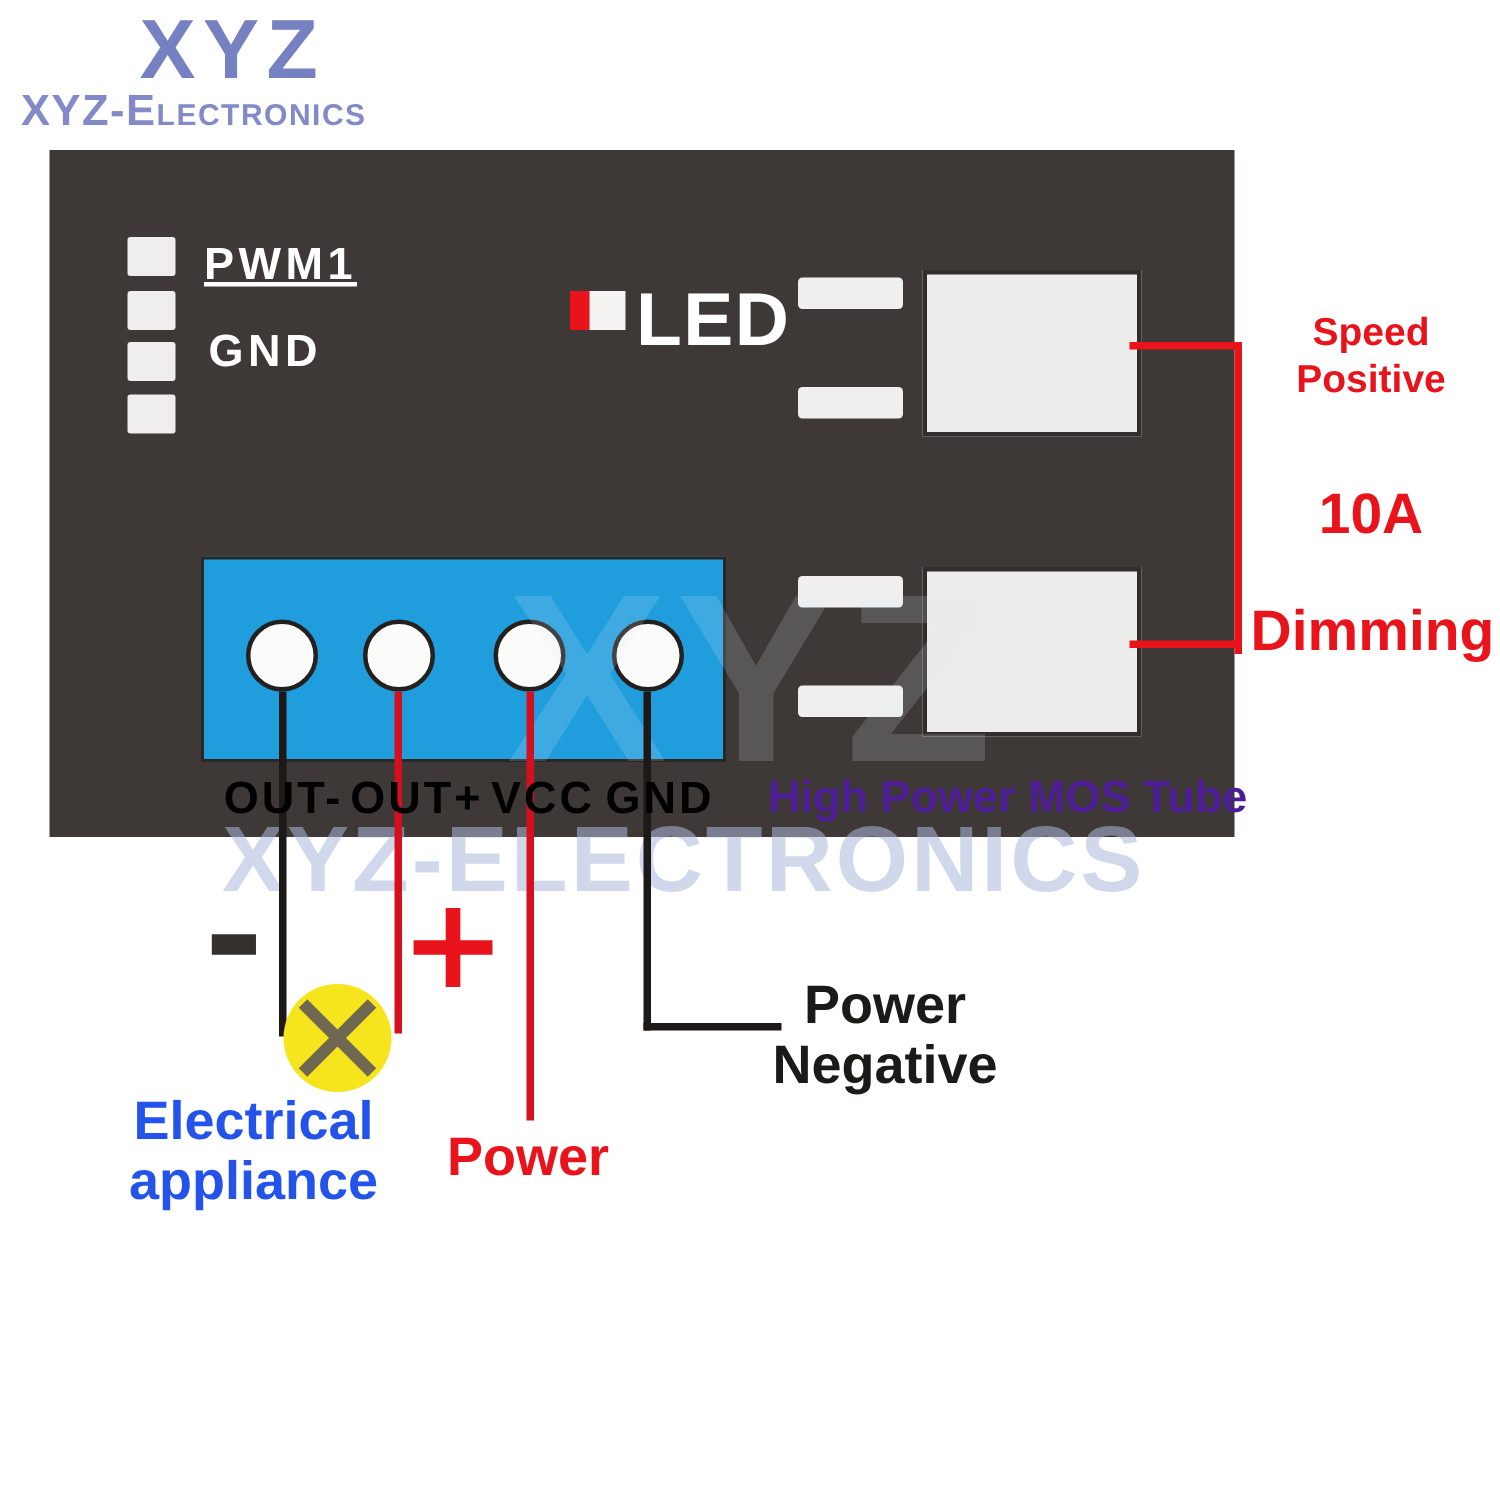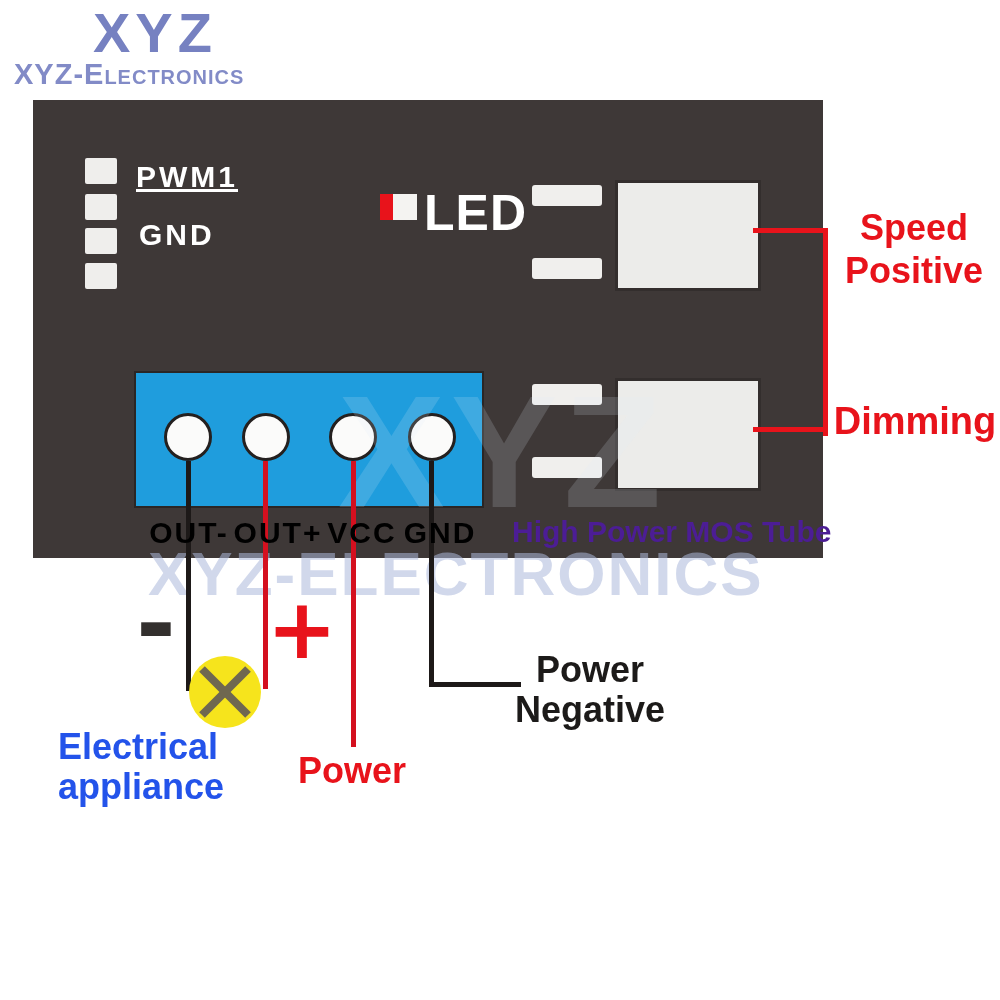--- a/index.html
+++ b/index.html
@@ -29,27 +29,27 @@
   .mos-caption{left:512px;top:515px;font-size:30px;font-weight:bold;color:#4c1d95;z-index:6;}
   
   .wm-big{left:338px;top:372px;font-size:160px;font-weight:bold;letter-spacing:6px;color:rgba(228,235,252,0.17);z-index:4;line-height:1;}
   .wm-banner{left:148px;top:538px;font-size:62px;font-weight:bold;letter-spacing:2px;color:rgba(172,184,219,0.55);text-transform:uppercase;z-index:4;white-space:nowrap;}
   
   .redline{background:#e8131b;z-index:5;}
   .wire-black{background:#1d1918;z-index:5;}
   .wire-red{background:#d4101f;z-index:5;}
   
   .ann-red{color:#e8131b;font-weight:bold;text-align:center;z-index:6;}
-  .speed-control{left:828px;top:206px;width:172px;font-size:36px;line-height:1.2;}
+  .speed-control{left:828px;top:206px;width:172px;font-size:26px;line-height:1.2;}
   .current-10a{left:828px;top:322px;width:172px;font-size:38px;}
   .dimming{left:826px;top:400px;width:178px;font-size:38px;}
   .minus-box{left:134px;top:598px;width:44px;height:52px;display:flex;align-items:center;justify-content:center;font-size:96px;font-weight:bold;color:#33302e;z-index:6;font-family:"DejaVu Sans",sans-serif;}
   .plus-box{left:274px;top:601px;width:56px;height:56px;display:flex;align-items:center;justify-content:center;font-size:84px;font-weight:bold;color:#e8131b;z-index:6;font-family:"DejaVu Sans",sans-serif;}
   .lamp{left:188px;top:655px;width:74px;height:74px;z-index:6;}
-  .appliance{left:58px;top:727px;width:222px;text-align:left;font-size:36px;font-weight:bold;color:#2353ea;line-height:1.12;z-index:6;}
+  .appliance{left:58px;top:727px;width:222px;text-align:center;font-size:36px;font-weight:bold;color:#2353ea;line-height:1.12;z-index:6;}
   .power-positive{left:262px;top:750px;width:180px;text-align:center;font-size:36px;line-height:1.18;}
   .power-negative{left:490px;top:650px;width:200px;text-align:center;font-size:36px;font-weight:bold;color:#1c1a19;line-height:1.12;z-index:6;}
   .specs{right:6px;top:884px;text-align:right;font-size:40px;font-weight:bold;color:#e8131b;line-height:1.17;z-index:6;}
   .line{display:block;}
 </style>
 </head>
 <body>
 
 <div id="canvas">
 
@@ -98,20 +98,21 @@
   <div class="abs wire-black" style="left:186px;top:461px;width:5px;height:230px"></div>
   <div class="abs wire-red" style="left:263px;top:461px;width:5px;height:228px"></div>
   <div class="abs wire-red" style="left:351px;top:461px;width:5px;height:286px"></div>
   <div class="abs wire-black" style="left:429px;top:461px;width:5px;height:226px"></div>
   <div class="abs wire-black" style="left:429px;top:682px;width:92px;height:5px"></div>
 
   <div class="abs ann-red speed-control">
     <span class="line">Speed</span>
     <span class="line">Positive</span>
   </div>
+  <div class="abs ann-red current-10a">10A</div>
   <div class="abs ann-red dimming">Dimming</div>
 
   <div class="abs minus-box">-</div>
   <div class="abs plus-box">+</div>
 
   <svg class="abs lamp" viewBox="0 0 74 74" width="74" height="74">
     <circle cx="37" cy="37" r="36" fill="#f6e41c"></circle>
     <line x1="14" y1="14" x2="60" y2="60" stroke="#6f6750" stroke-width="8"></line>
     <line x1="60" y1="14" x2="14" y2="60" stroke="#6f6750" stroke-width="8"></line>
   </svg>

